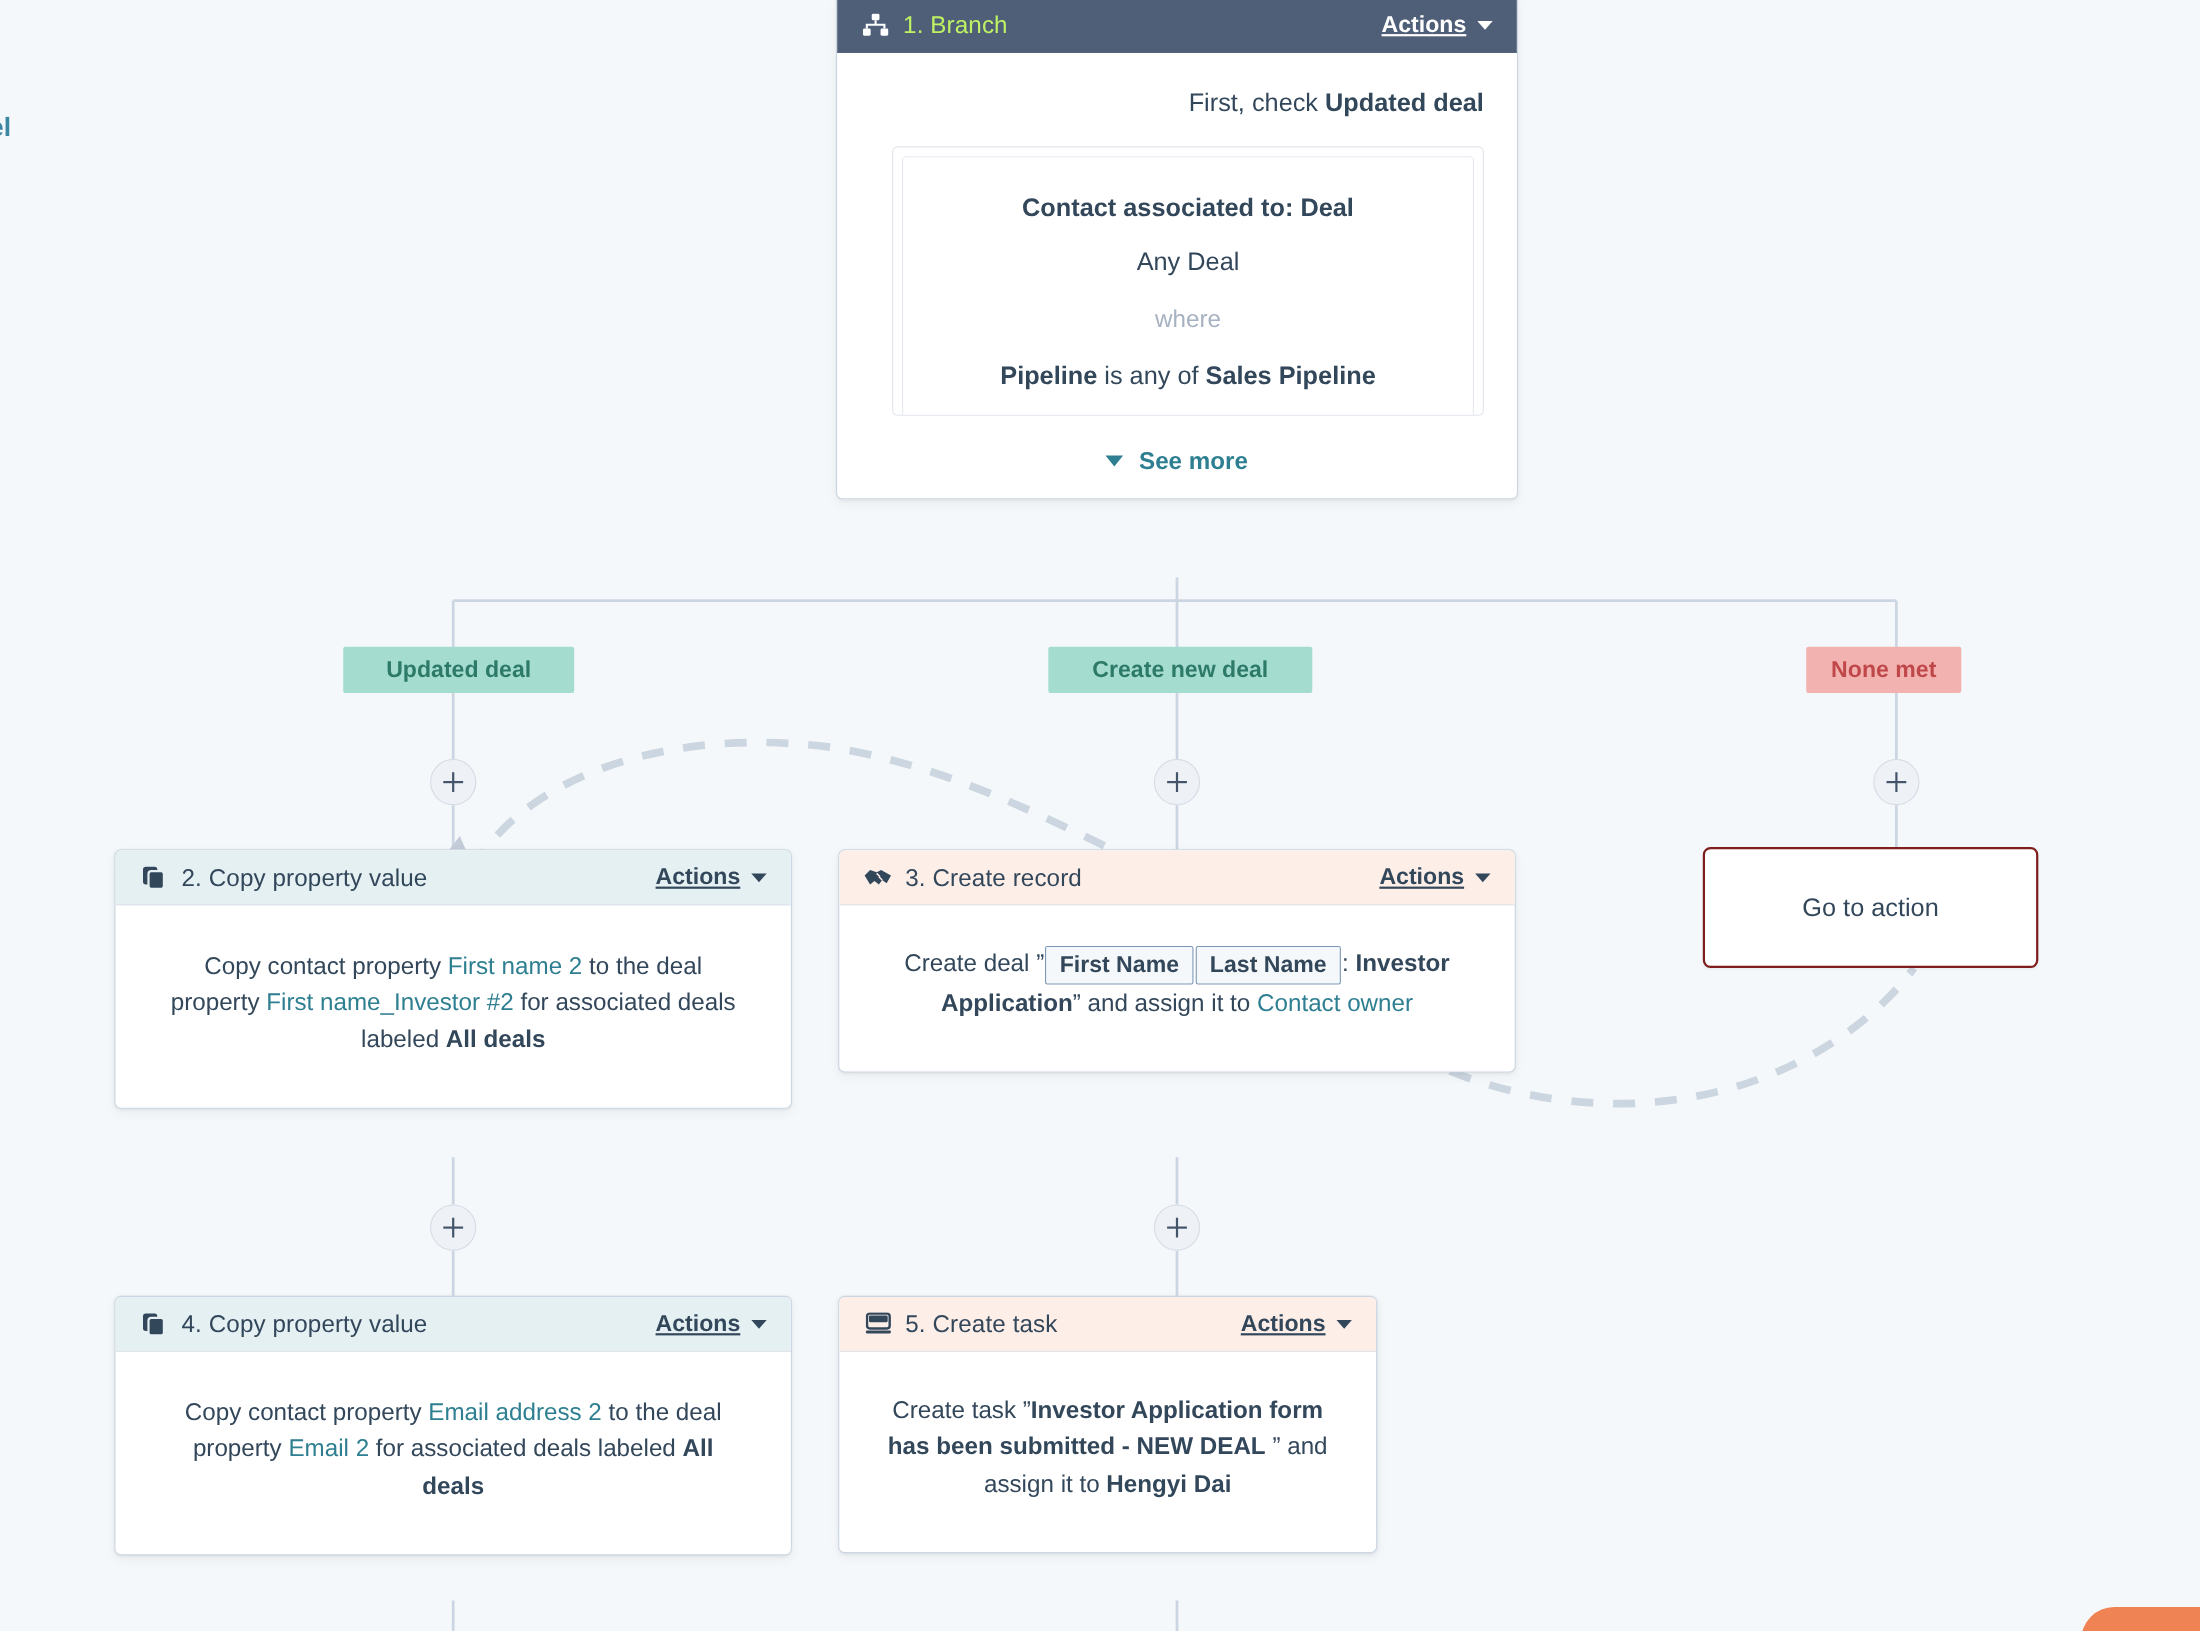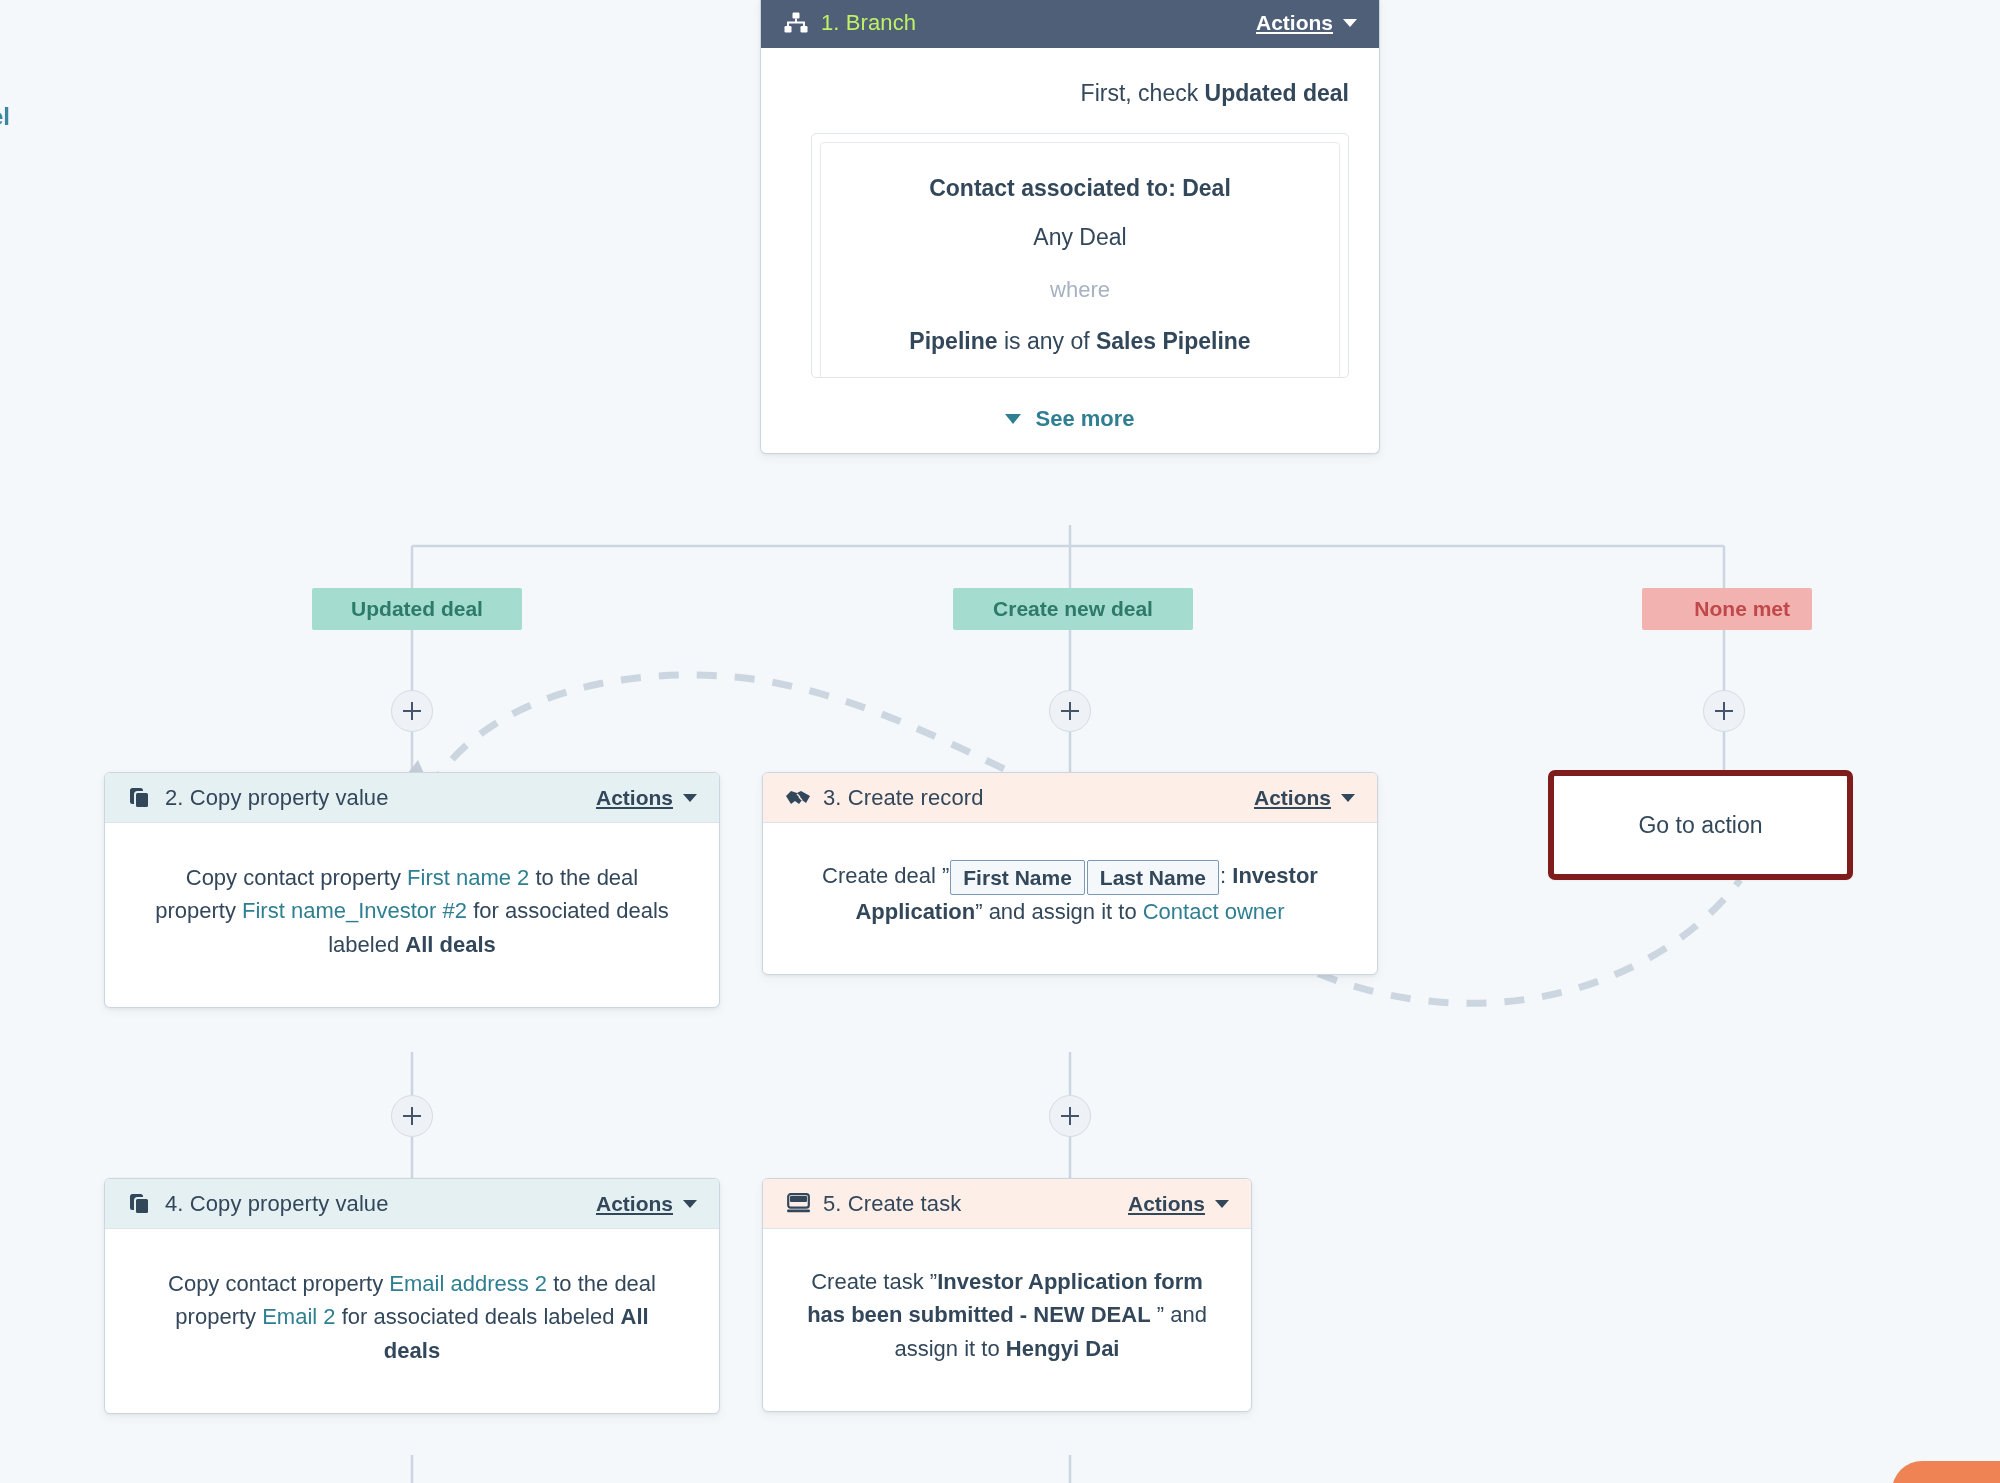--- a/index.html
+++ b/index.html
@@ -164,21 +164,21 @@
   }
   .plus-btn::before { width: 18px; height: 2.5px; }
   .plus-btn::after  { width: 2.5px; height: 18px; }
 
   
   #goto-box {
     position: absolute;
     left: 1548px; top: 770px;
     width: 305px; height: 110px;
     background: #ffffff;
-    border: 6px solid #7f1d1d;
+    border: 2px solid #7f1d1d;
     border-radius: 7px;
     display: flex; align-items: center; justify-content: center;
     font-size: 23px;
     color: #33475b;
     box-shadow: 0 1px 2px rgba(0,0,0,0.04);
     cursor: pointer;
   }
 
   
   .token {
@@ -291,21 +291,21 @@
       </div>
     </div>
   </div>
 
   <div class="pill pill-green" style="left:312px; top:588px; width:210px;">
     <span>Updated deal</span>
   </div>
   <div class="pill pill-green" style="left:953px; top:588px; width:240px;">
     <span>Create new deal</span>
   </div>
-  <div class="pill pill-red" style="left:1642px; top:588px; width:170px;justify-content:flex-end;">
+  <div class="pill pill-red" style="left:1642px; top:588px; width:141px;">
     <span>None met</span>
   </div>
 
   <div class="plus-btn" style="left:391px; top:690px;"></div>
   <div class="plus-btn" style="left:1049px; top:690px;"></div>
   <div class="plus-btn" style="left:1703px; top:690px;"></div>
   <div class="plus-btn" style="left:391px; top:1095px;"></div>
   <div class="plus-btn" style="left:1049px; top:1095px;"></div>
 
   <div class="card" style="left:104px; top:772px; width:616px;">

